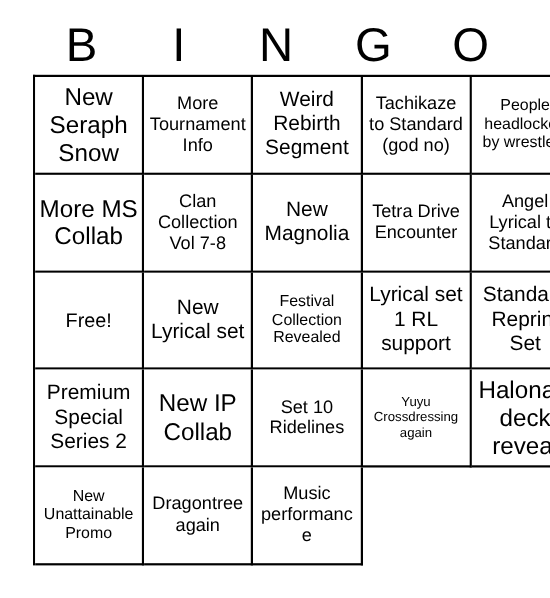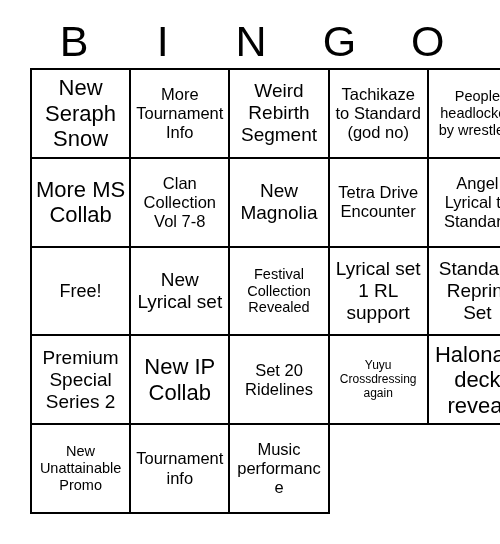--- a/index.html
+++ b/index.html
@@ -146,33 +146,33 @@
     <div class="cell fs-lg">
         <span class="cell-text">Standard Reprint Set</span>
       </div>
     <div class="cell fs-lg">
         <span class="cell-text">Premium Special Series 2</span>
       </div>
     <div class="cell fs-xl">
         <span class="cell-text">New IP Collab</span>
       </div>
     <div class="cell fs-md">
-        <span class="cell-text">Set 20 Ridelines</span>
+        <span class="cell-text">Set 10 Ridelines</span>
       </div>
 
     <div class="cell fs-xs">
         <span class="cell-text">Yuyu Crossdressing again</span>
       </div>
     <div class="cell fs-xl">
         <span class="cell-text">Halona's deck reveal</span>
       </div>
     <div class="cell fs-sm">
         <span class="cell-text">New Unattainable Promo</span>
       </div>
     <div class="cell fs-md">
-        <span class="cell-text">Tournament info</span>
+        <span class="cell-text">Dragontree again</span>
       </div>
     <div class="cell fs-md">
         <span class="cell-text">Music performance</span>
       </div>
 
   </div>
 </div>
 
 </body></html>

